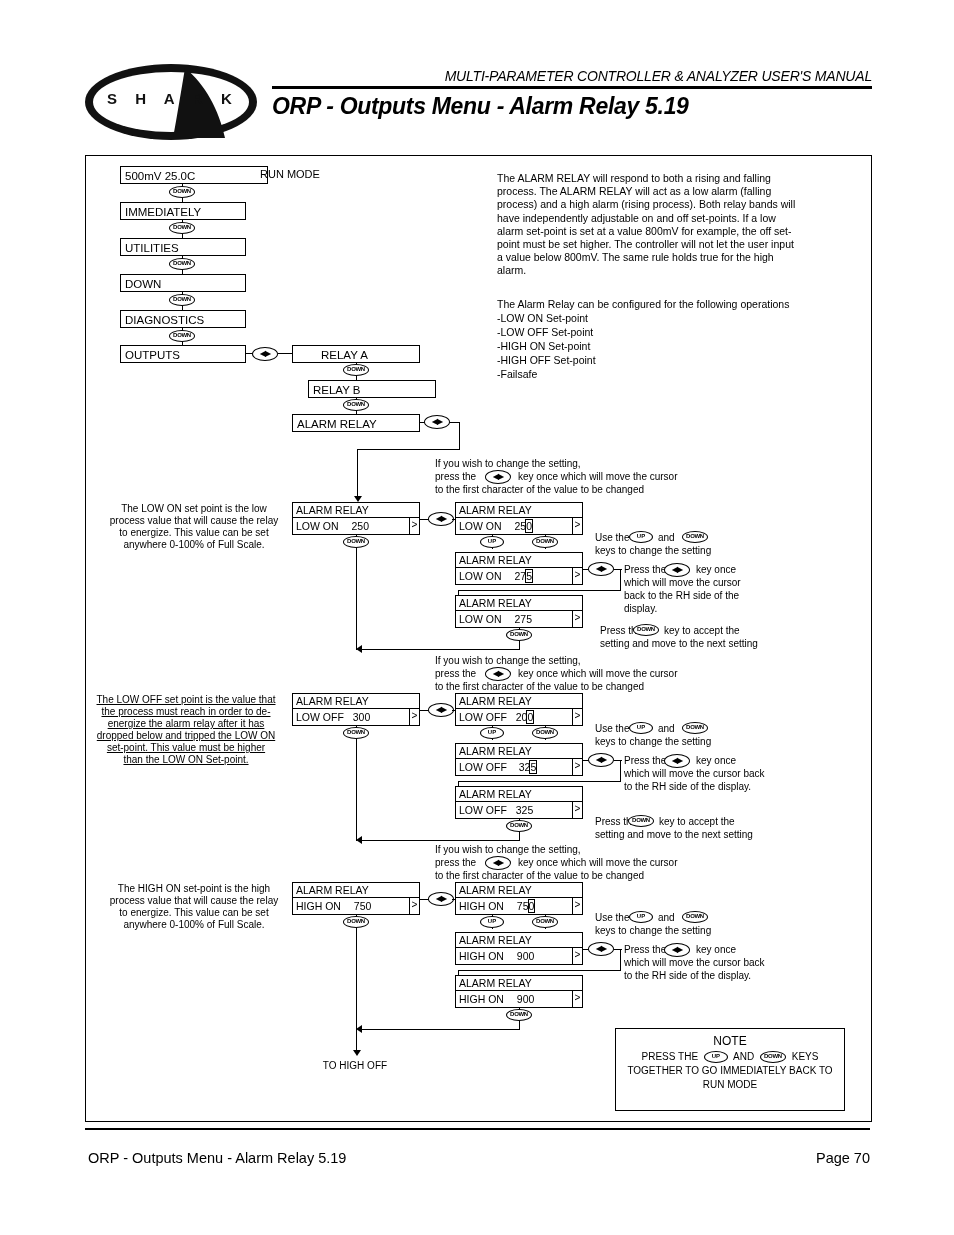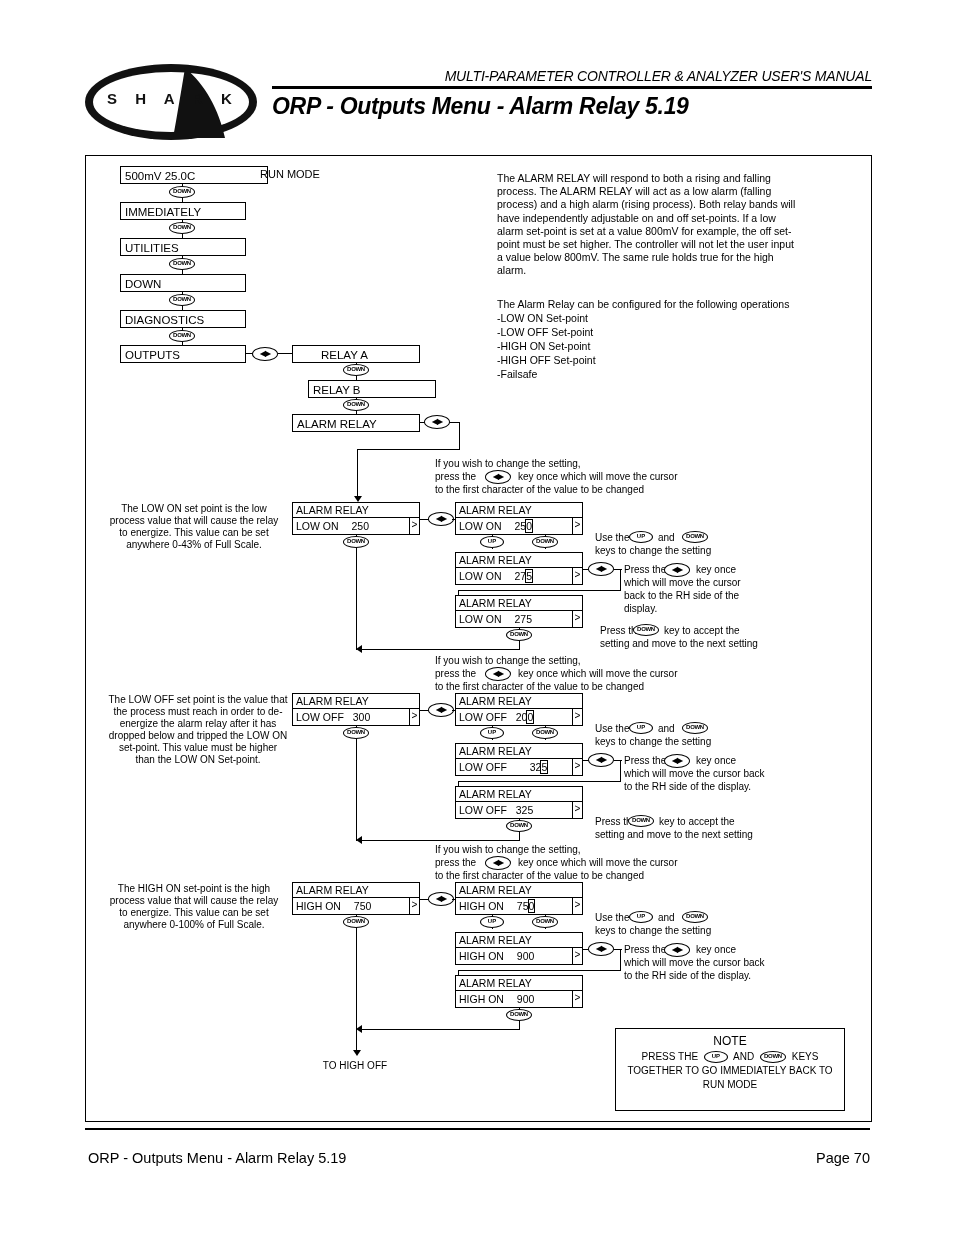--- a/index.html
+++ b/index.html
@@ -142,21 +142,21 @@
 <div class="arrow-dn" style="left:354px;top:496px;"></div>
 
 <div class="txt" style="left:497px;top:172px;width:300px;">The ALARM RELAY will respond to both a rising and falling process. The ALARM RELAY will act as a low alarm (falling process) and a high alarm (rising process). Both relay bands will have independently adjustable on and off set-points.  If a low alarm set-point is set at a value 800mV for example, the off set-point must be set higher. The controller will not let the user input a value below 800mV. The same rule holds true for the high alarm.</div>
 <div class="txt" style="left:497px;top:298px;width:305px;">The Alarm Relay can be configured for the following operations</div>
 <div class="txt" style="left:497px;top:312px;">-LOW ON Set-point</div>
 <div class="txt" style="left:497px;top:326px;">-LOW OFF Set-point</div>
 <div class="txt" style="left:497px;top:340px;">-HIGH ON Set-point</div>
 <div class="txt" style="left:497px;top:354px;">-HIGH OFF Set-point</div>
 <div class="txt" style="left:497px;top:368px;">-Failsafe</div>
 
-<div class="txt-s" style="left:108px;top:503px;width:172px;">The LOW ON set point is the low process value that will cause the relay to energize. This value can be set anywhere 0-43% of Full Scale.</div>
+<div class="txt-s" style="left:108px;top:503px;width:172px;">The LOW ON set point is the low process value that will cause the relay to energize. This value can be set anywhere 0-100% of Full Scale.</div>
 
 <div class="txt-s" style="left:435px;top:458px;">If you wish to change the setting,</div>
 <div class="txt-s" style="left:435px;top:471px;">press the</div>
 <div class="key key-lr keyabs" style="left:485px;top:470px;">◀▶</div>
 <div class="txt-s" style="left:518px;top:471px;">key once which will move the cursor</div>
 <div class="txt-s" style="left:435px;top:484px;">to the first character of the value to be changed</div>
 
 <div class="lcd abs" style="left:292px;top:502px;">
   <div class="l1">ALARM RELAY</div>
   <div class="l2">
@@ -225,21 +225,21 @@
 <div class="key key-dn keyabs" style="left:506px;top:629px;">DOWN</div>
 <div class="vl" style="left:519px;top:642px;height:8px;"></div>
 <div class="hl2" style="left:358px;top:649px;width:162px;"></div>
 <div class="arrow-lf" style="left:356px;top:645px;"></div>
 
 <div class="txt-s" style="left:600px;top:625px;">Press the</div>
 <div class="key key-dn keyabs" style="left:633px;top:624px;">DOWN</div>
 <div class="txt-s" style="left:664px;top:625px;">key to accept the</div>
 <div class="txt-s" style="left:600px;top:638px;">setting and move to the next setting</div>
 
-<div class="txt-s" style="left:108px;top:694px;width:180px;">The LOW OFF set point is the value that the process must reach in order to de-energize the alarm relay after it has dropped below and tripped the LOW ON set-point. This value must be higher than the LOW ON Set-point.</div>
+<div class="txt-s" style="left:96px;top:694px;width:180px;text-decoration:underline;">The LOW OFF set point is the value that the process must reach in order to de-energize the alarm relay after it has dropped below and tripped the LOW ON set-point. This value must be higher than the LOW ON Set-point.</div>
 
 <div class="txt-s" style="left:435px;top:655px;">If you wish to change the setting,</div>
 <div class="txt-s" style="left:435px;top:668px;">press the</div>
 <div class="key key-lr keyabs" style="left:485px;top:667px;">◀▶</div>
 <div class="txt-s" style="left:518px;top:668px;">key once which will move the cursor</div>
 <div class="txt-s" style="left:435px;top:681px;">to the first character of the value to be changed</div>
 
 <div class="lcd abs" style="left:292px;top:693px;">
   <div class="l1">ALARM RELAY</div>
   <div class="l2">
@@ -271,21 +271,21 @@
 <div class="txt-s" style="left:595px;top:723px;">Use the</div>
 <div class="key key-up keyabs" style="left:629px;top:722px;">UP</div>
 <div class="txt-s" style="left:658px;top:723px;">and</div>
 <div class="key key-dn keyabs" style="left:682px;top:722px;">DOWN</div>
 <div class="txt-s" style="left:595px;top:736px;">keys to change the setting</div>
 
 <div class="lcd abs" style="left:455px;top:743px;">
   <div class="l1">ALARM RELAY</div>
   <div class="l2">
     <span>LOW  OFF</span>
-    <span style="margin-left:20px">32</span><span class="hl">5</span>
+    <span style="margin-left:9px">32</span><span class="hl">5</span>
     <span class="cur">&gt;</span>
   </div>
 </div>
 <div class="hl2" style="left:583px;top:760px;width:6px;"></div>
 <div class="key key-lr keyabs" style="left:588px;top:753px;">◀▶</div>
 <div class="hl2" style="left:614px;top:760px;width:8px;"></div>
 <div class="vl" style="left:620px;top:760px;height:22px;"></div>
 <div class="hl2" style="left:458px;top:781px;width:163px;"></div>
 <div class="vl" style="left:458px;top:781px;height:6px;"></div>
 

